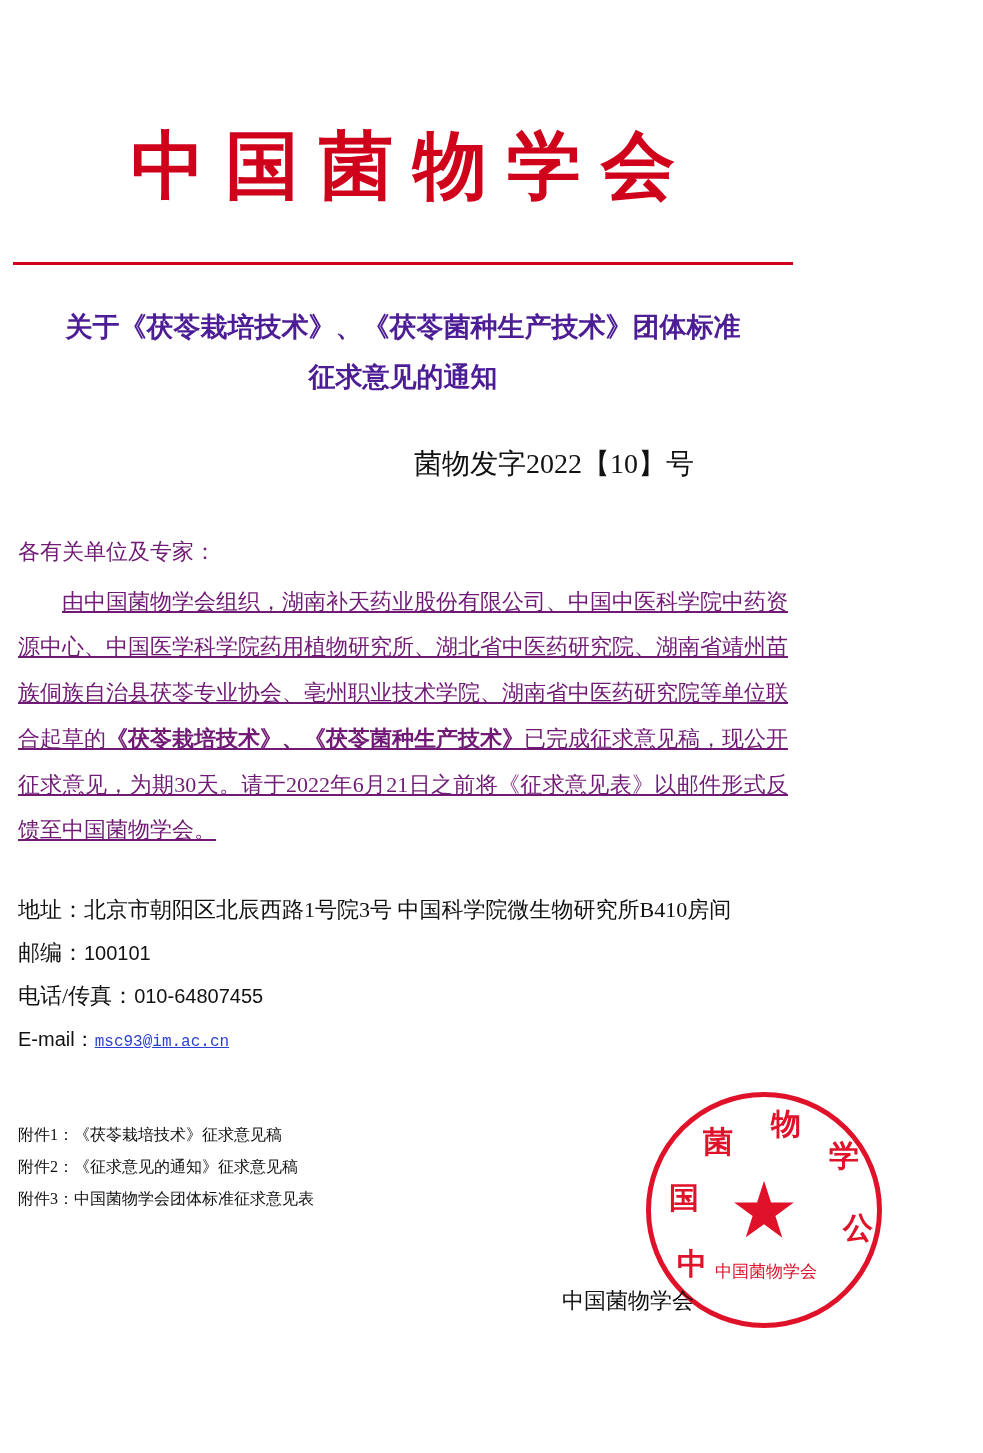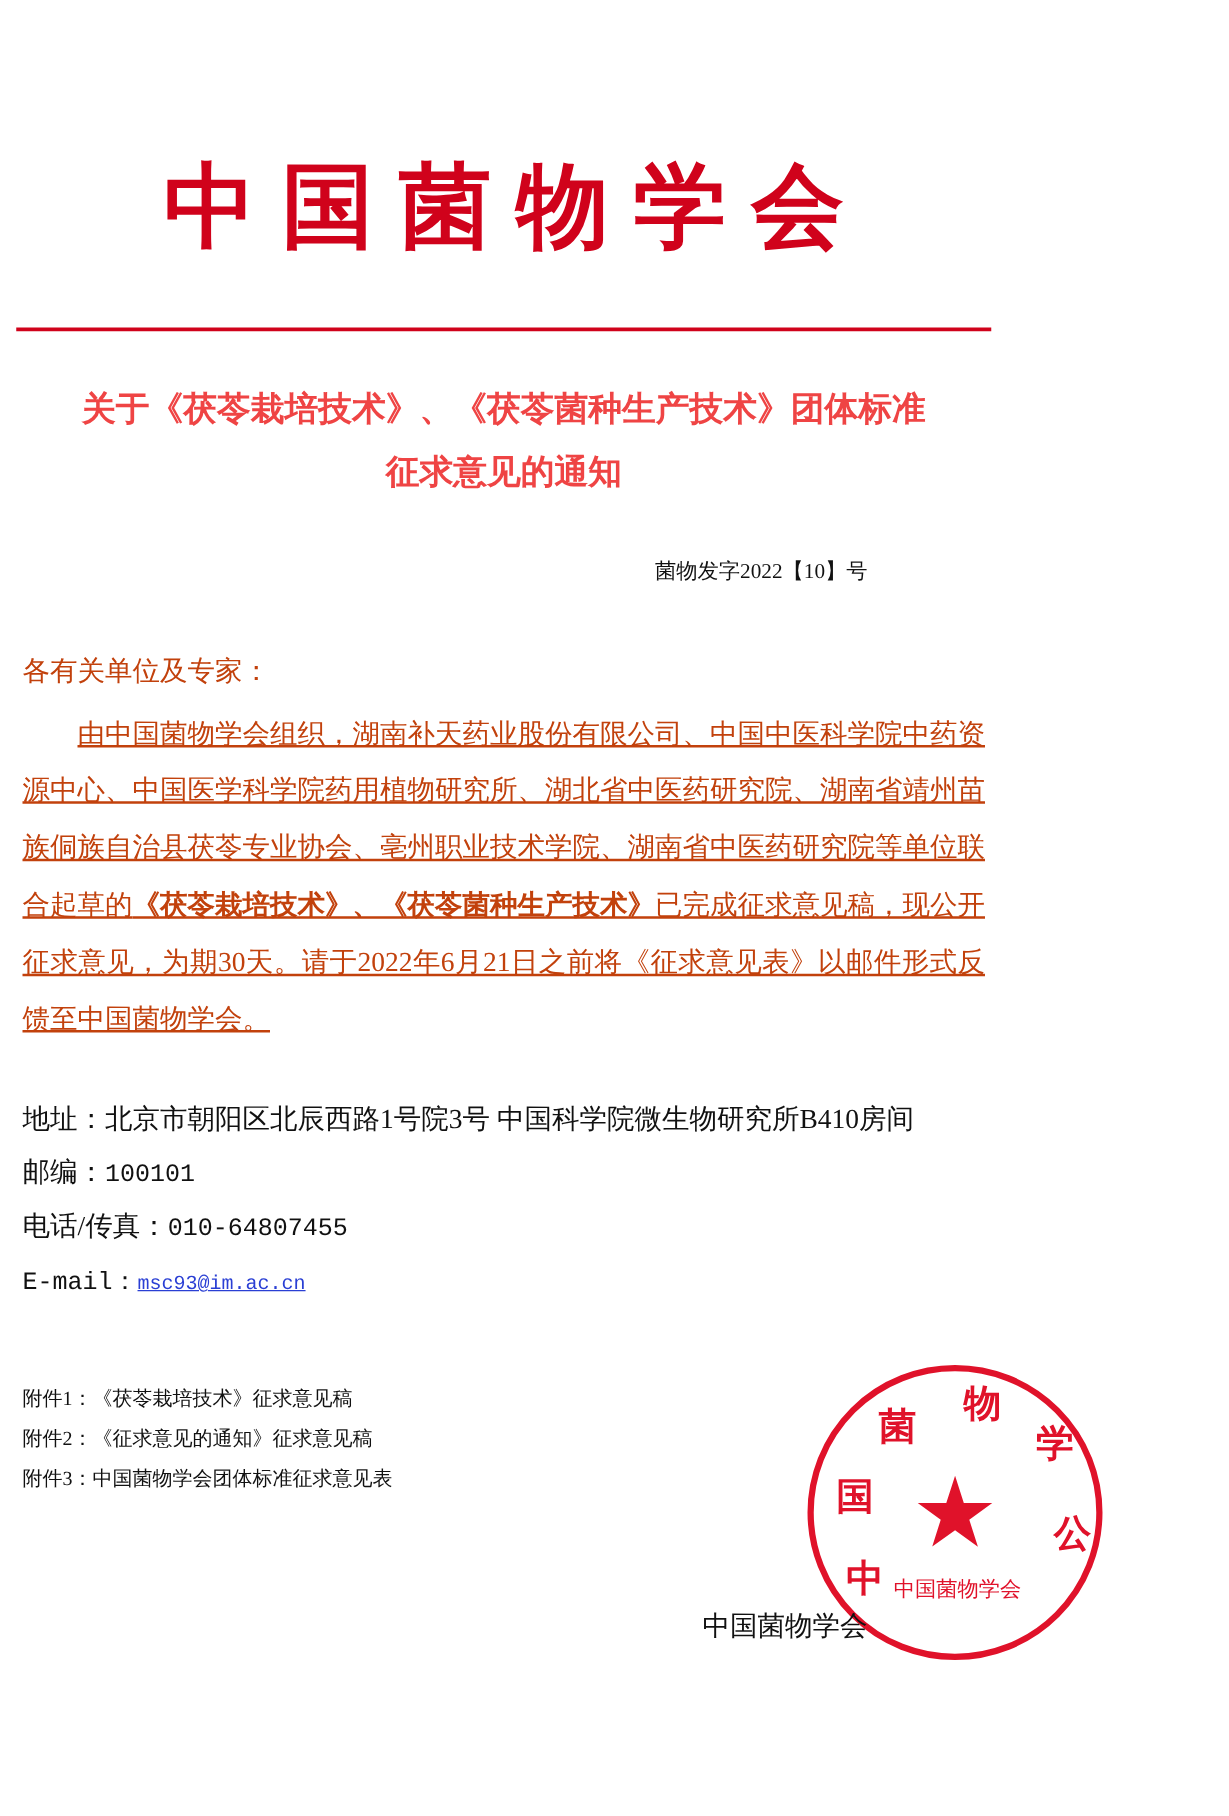--- a/index.html
+++ b/index.html
@@ -46,42 +46,42 @@
   }
 
   
   .doc-title {
     margin: 38px auto 0 auto;
     width: 760px;
     text-align: center;
     font-weight: 700;
     font-size: 27px;
     line-height: 1.85;
-    color: #ef4444;
+    color: #4c1d95;
   }
   .doc-title .line2 {
     display: block;
   }
 
   
   .doc-number {
     margin-top: 42px;
     padding-right: 112px;
     text-align: right;
-    font-size: 17px;
+    font-size: 28px;
     color: #111;
   }
 
   
   .body-block {
     margin: 46px auto 0 auto;
     width: 770px;
     font-size: 22px;
     line-height: 2.08;
-    color: #c2410c;
+    color: #701a75;
     text-align: justify;
   }
   .salutation {
     margin: 0 0 4px 0;
   }
   .para {
     margin: 0;
     text-indent: 2em;
     text-decoration: underline;
   }
@@ -93,21 +93,21 @@
     margin: 36px auto 0 auto;
     width: 770px;
     font-size: 22px;
     line-height: 1.95;
     color: #111;
   }
   .contact-line {
     white-space: nowrap;
   }
   .mono {
-    font-family: Liberation Mono, monospace;
+    font-family: Liberation Sans, sans-serif;
     font-size: 20px;
   }
   .email-link {
     font-family: "Liberation Mono", "DejaVu Sans Mono", monospace;
     font-size: 16px;
     color: #2a3fd4;
     text-decoration: underline;
   }
 
   .attach-block {

